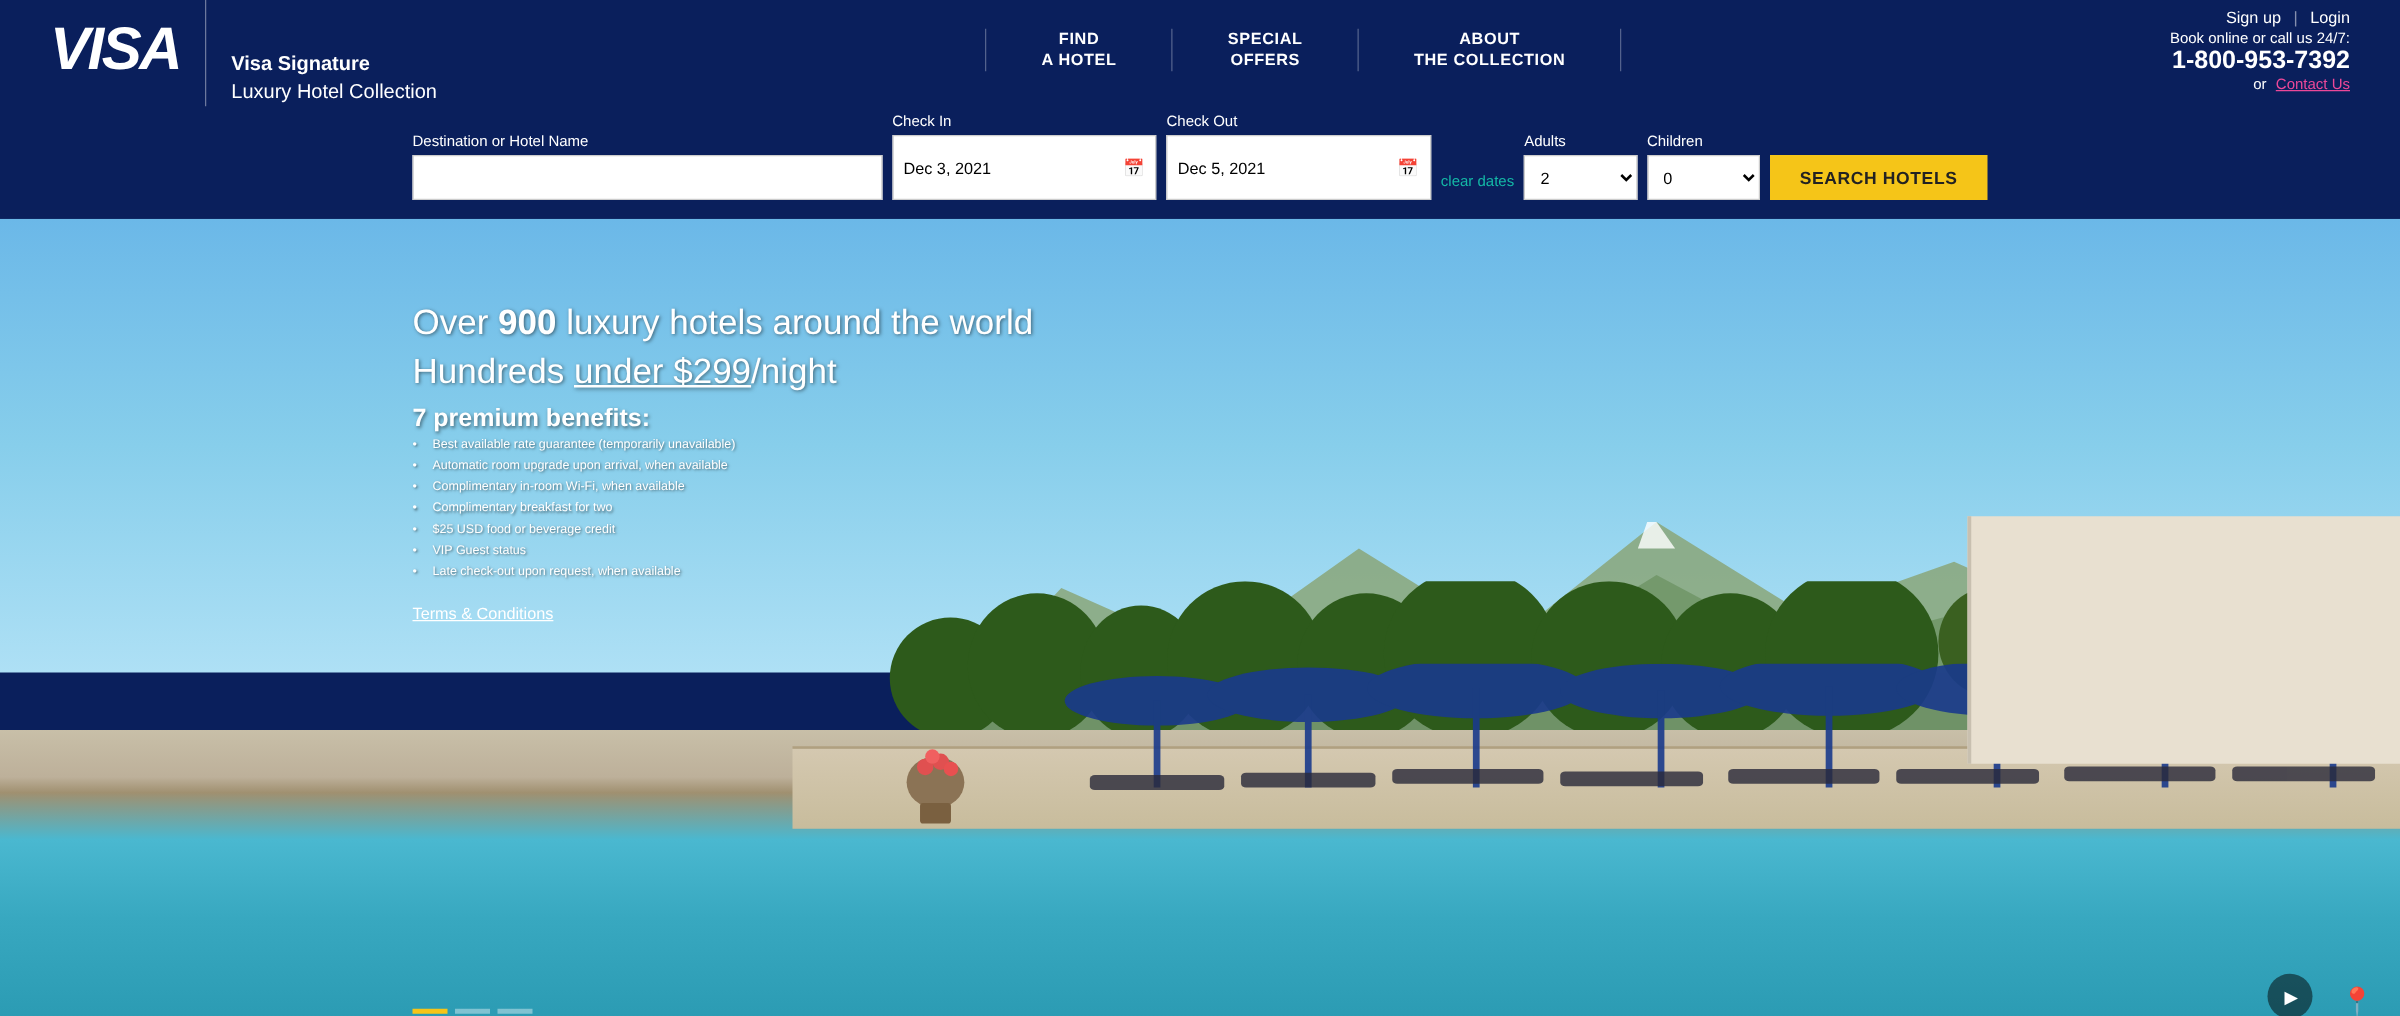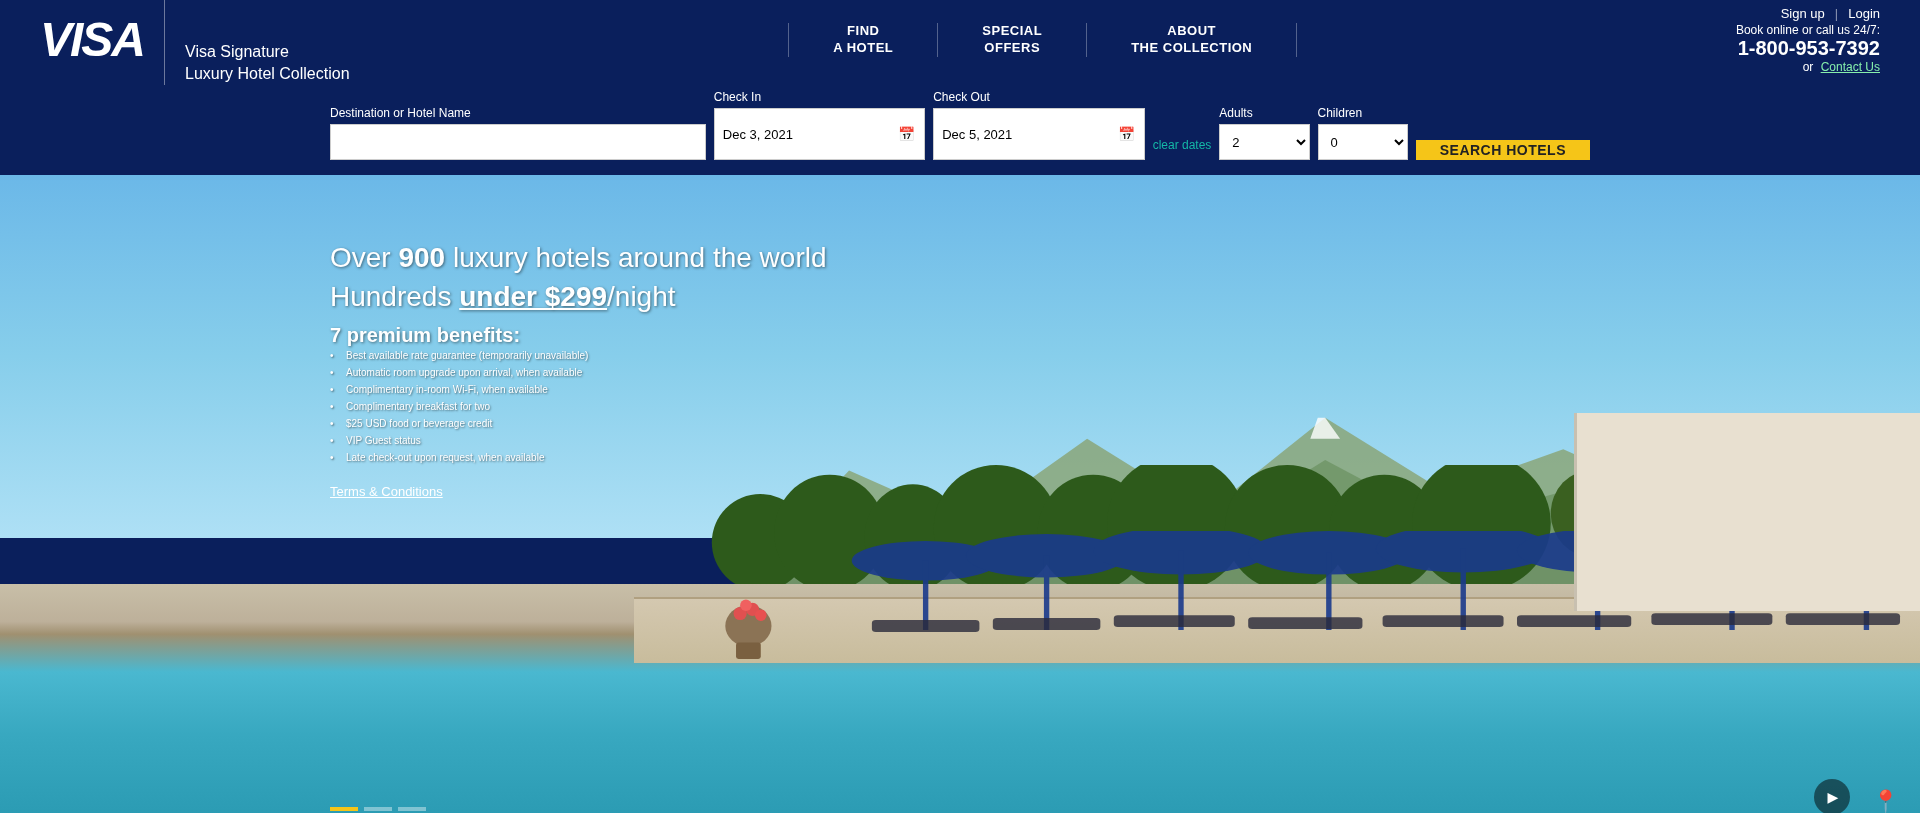--- a/index.html
+++ b/index.html
@@ -38,21 +38,21 @@
 
     .visa-tagline {
       color: white;
       font-size: 16px;
       line-height: 1.4;
       border-left: 1px solid rgba(255,255,255,0.4);
       padding-left: 20px;
     }
 
     .visa-tagline .line1 {
-      font-weight: normal;
+      font-weight: bold;
       margin-top: 46px;
     }
 
     .visa-tagline .line2 {
       font-weight: normal;
     }
 
     .header-nav {
       display: flex;
       align-items: center;
@@ -103,21 +103,21 @@
       color: rgba(255,255,255,0.5);
     }
 
     .header-right .phone {
       font-size: 20px;
       font-weight: bold;
       color: white;
     }
 
     .header-right .contact-link {
-      color: #86efac;
+      color: #ec4899;
       text-decoration: underline;
       font-size: 12px;
     }
 
     
     .search-bar {
       background-color: #0a1f5c;
       padding: 10px 330px 15px 330px;
     }
 
@@ -201,21 +201,21 @@
       padding: 4px 8px;
       font-size: 13px;
       background: white;
       appearance: auto;
     }
 
     .search-btn {
       background-color: #f5c518;
       color: #222;
       border: none;
-      height: 20px;
+      height: 36px;
       padding: 0 24px;
       font-size: 14px;
       font-weight: bold;
       cursor: pointer;
       white-space: nowrap;
       align-self: flex-end;
       text-transform: uppercase;
       letter-spacing: 0.5px;
     }
 
@@ -245,21 +245,21 @@
     }
 
     .hero-title {
       font-size: 28px;
       line-height: 1.4;
       margin-bottom: 8px;
       text-shadow: 1px 1px 3px rgba(0,0,0,0.5);
     }
 
     .hero-title .bold { font-weight: 900; }
-    .hero-title .underline-bold { font-weight: 700; text-decoration: underline; }
+    .hero-title .underline-bold { font-weight: 400; text-decoration: underline; }
 
     .hero-subtitle {
       font-size: 20px;
       font-weight: bold;
       text-shadow: 1px 1px 3px rgba(0,0,0,0.5);
     }
 
     .benefits-list {
       list-style: none;
       margin-bottom: 16px;

